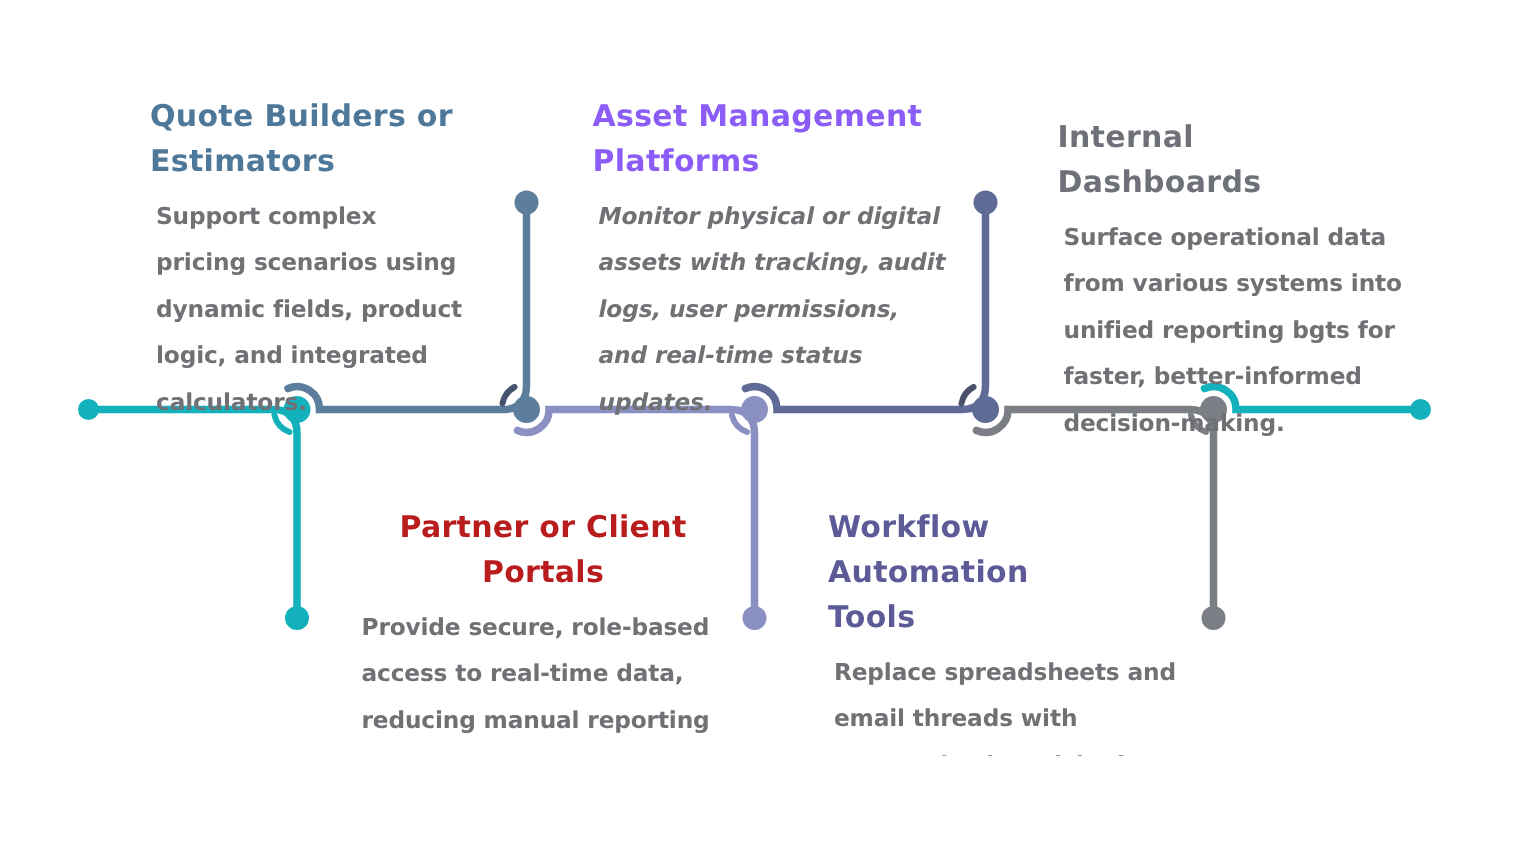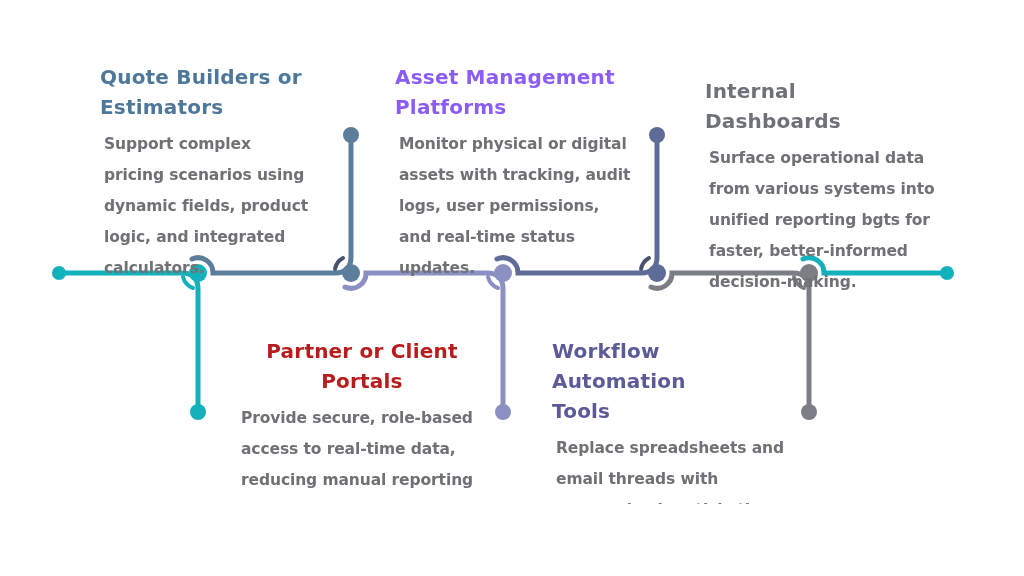--- a/index.html
+++ b/index.html
@@ -52,21 +52,21 @@
 
   <div class="block" style="left:100px;top:62px;width:215px">
     <h3 style="color: rgb(77, 120, 153);">Quote Builders or
 Estimators</h3>
     <p style="color: rgb(111, 113, 116);">Support complex pricing scenarios using dynamic fields, product logic, and integrated calculators.</p>
   </div>
 
   <div class="block" style="left:395px;top:62px;width:240px">
     <h3 style="color: #8b5cf6;">Asset Management
 Platforms</h3>
-    <p style="color: rgb(111, 113, 116);">Monitor physical or digital assets with tracking, audit logs, user permissions, and real-time status updates.</p>
+    <p style="color: rgb(111, 113, 116); font-style: italic;">Monitor physical or digital assets with tracking, audit logs, user permissions, and real-time status updates.</p>
   </div>
 
   <div class="block" style="left:705px;top:76px;width:258px">
     <h3 style="color: rgb(110, 113, 119);">Internal
 Dashboards</h3>
     <p style="color: rgb(111, 113, 116);">Surface operational data from various systems into unified reporting bgts for faster, better-informed decision-making.</p>
   </div>
 
   <div class="block" style="left:237px;top:336px;width:250px">
     <h3 style="color: #b91c1c; text-align: center;">Partner or Client

